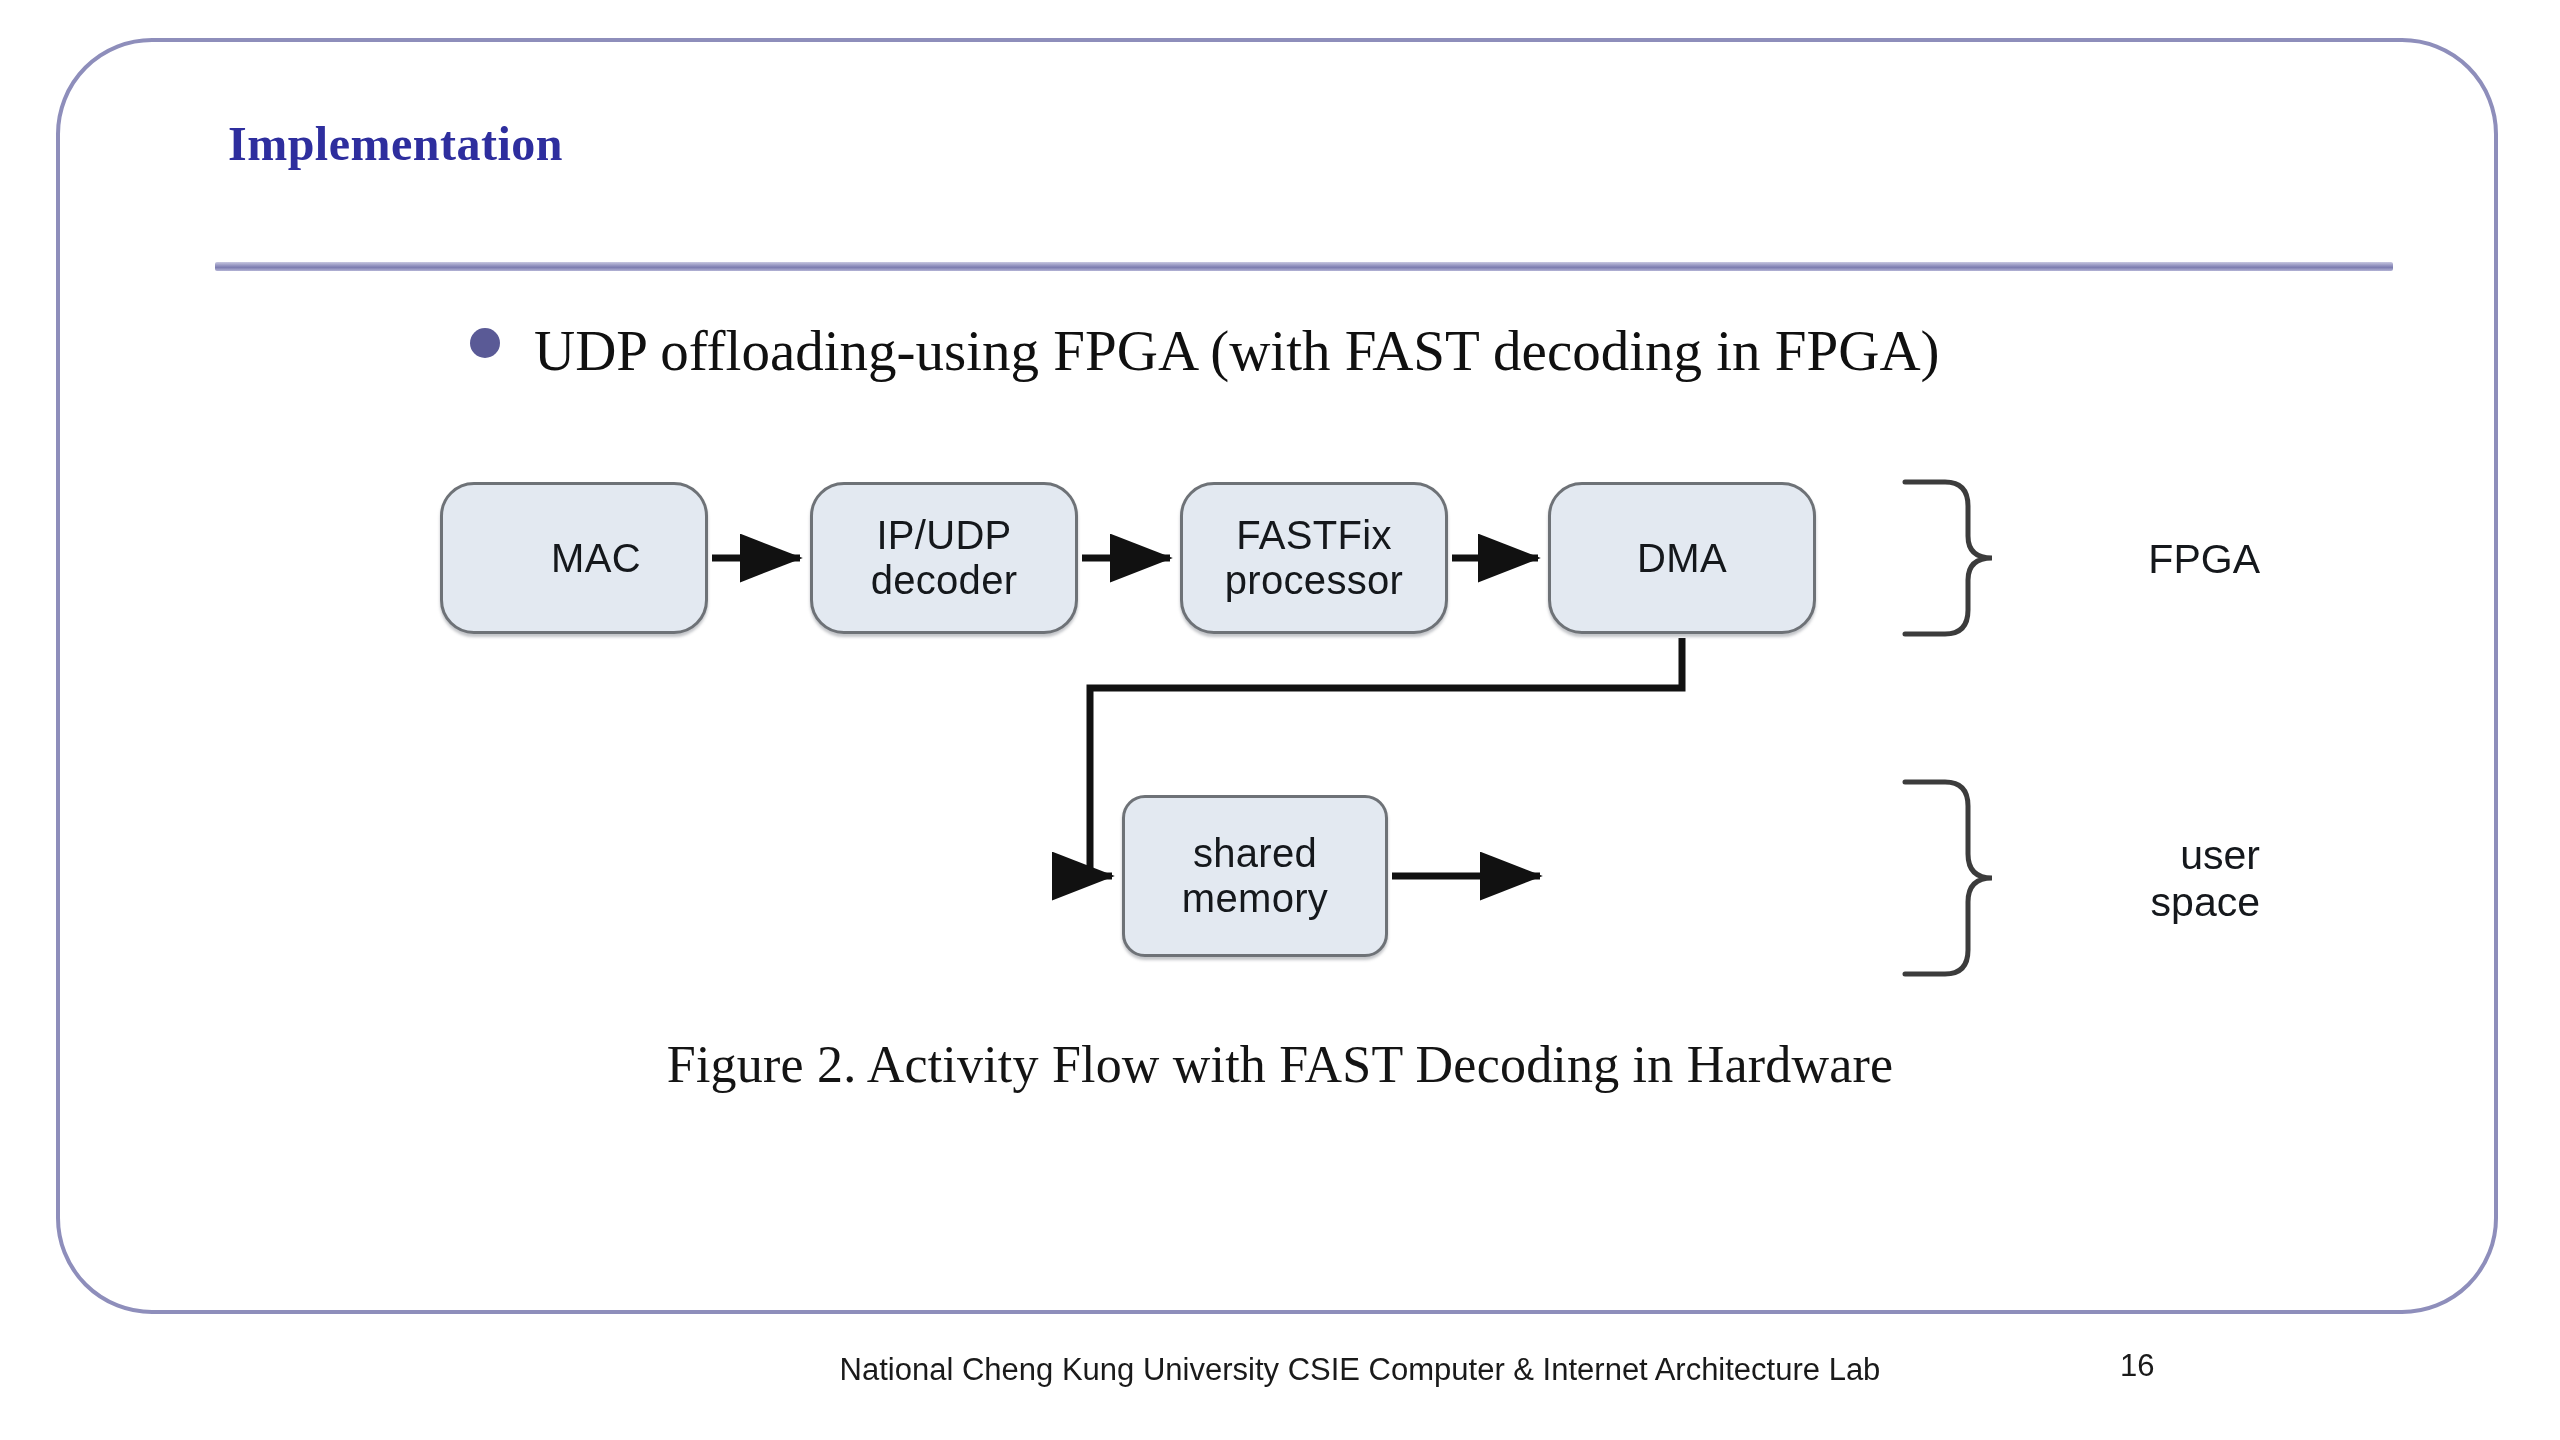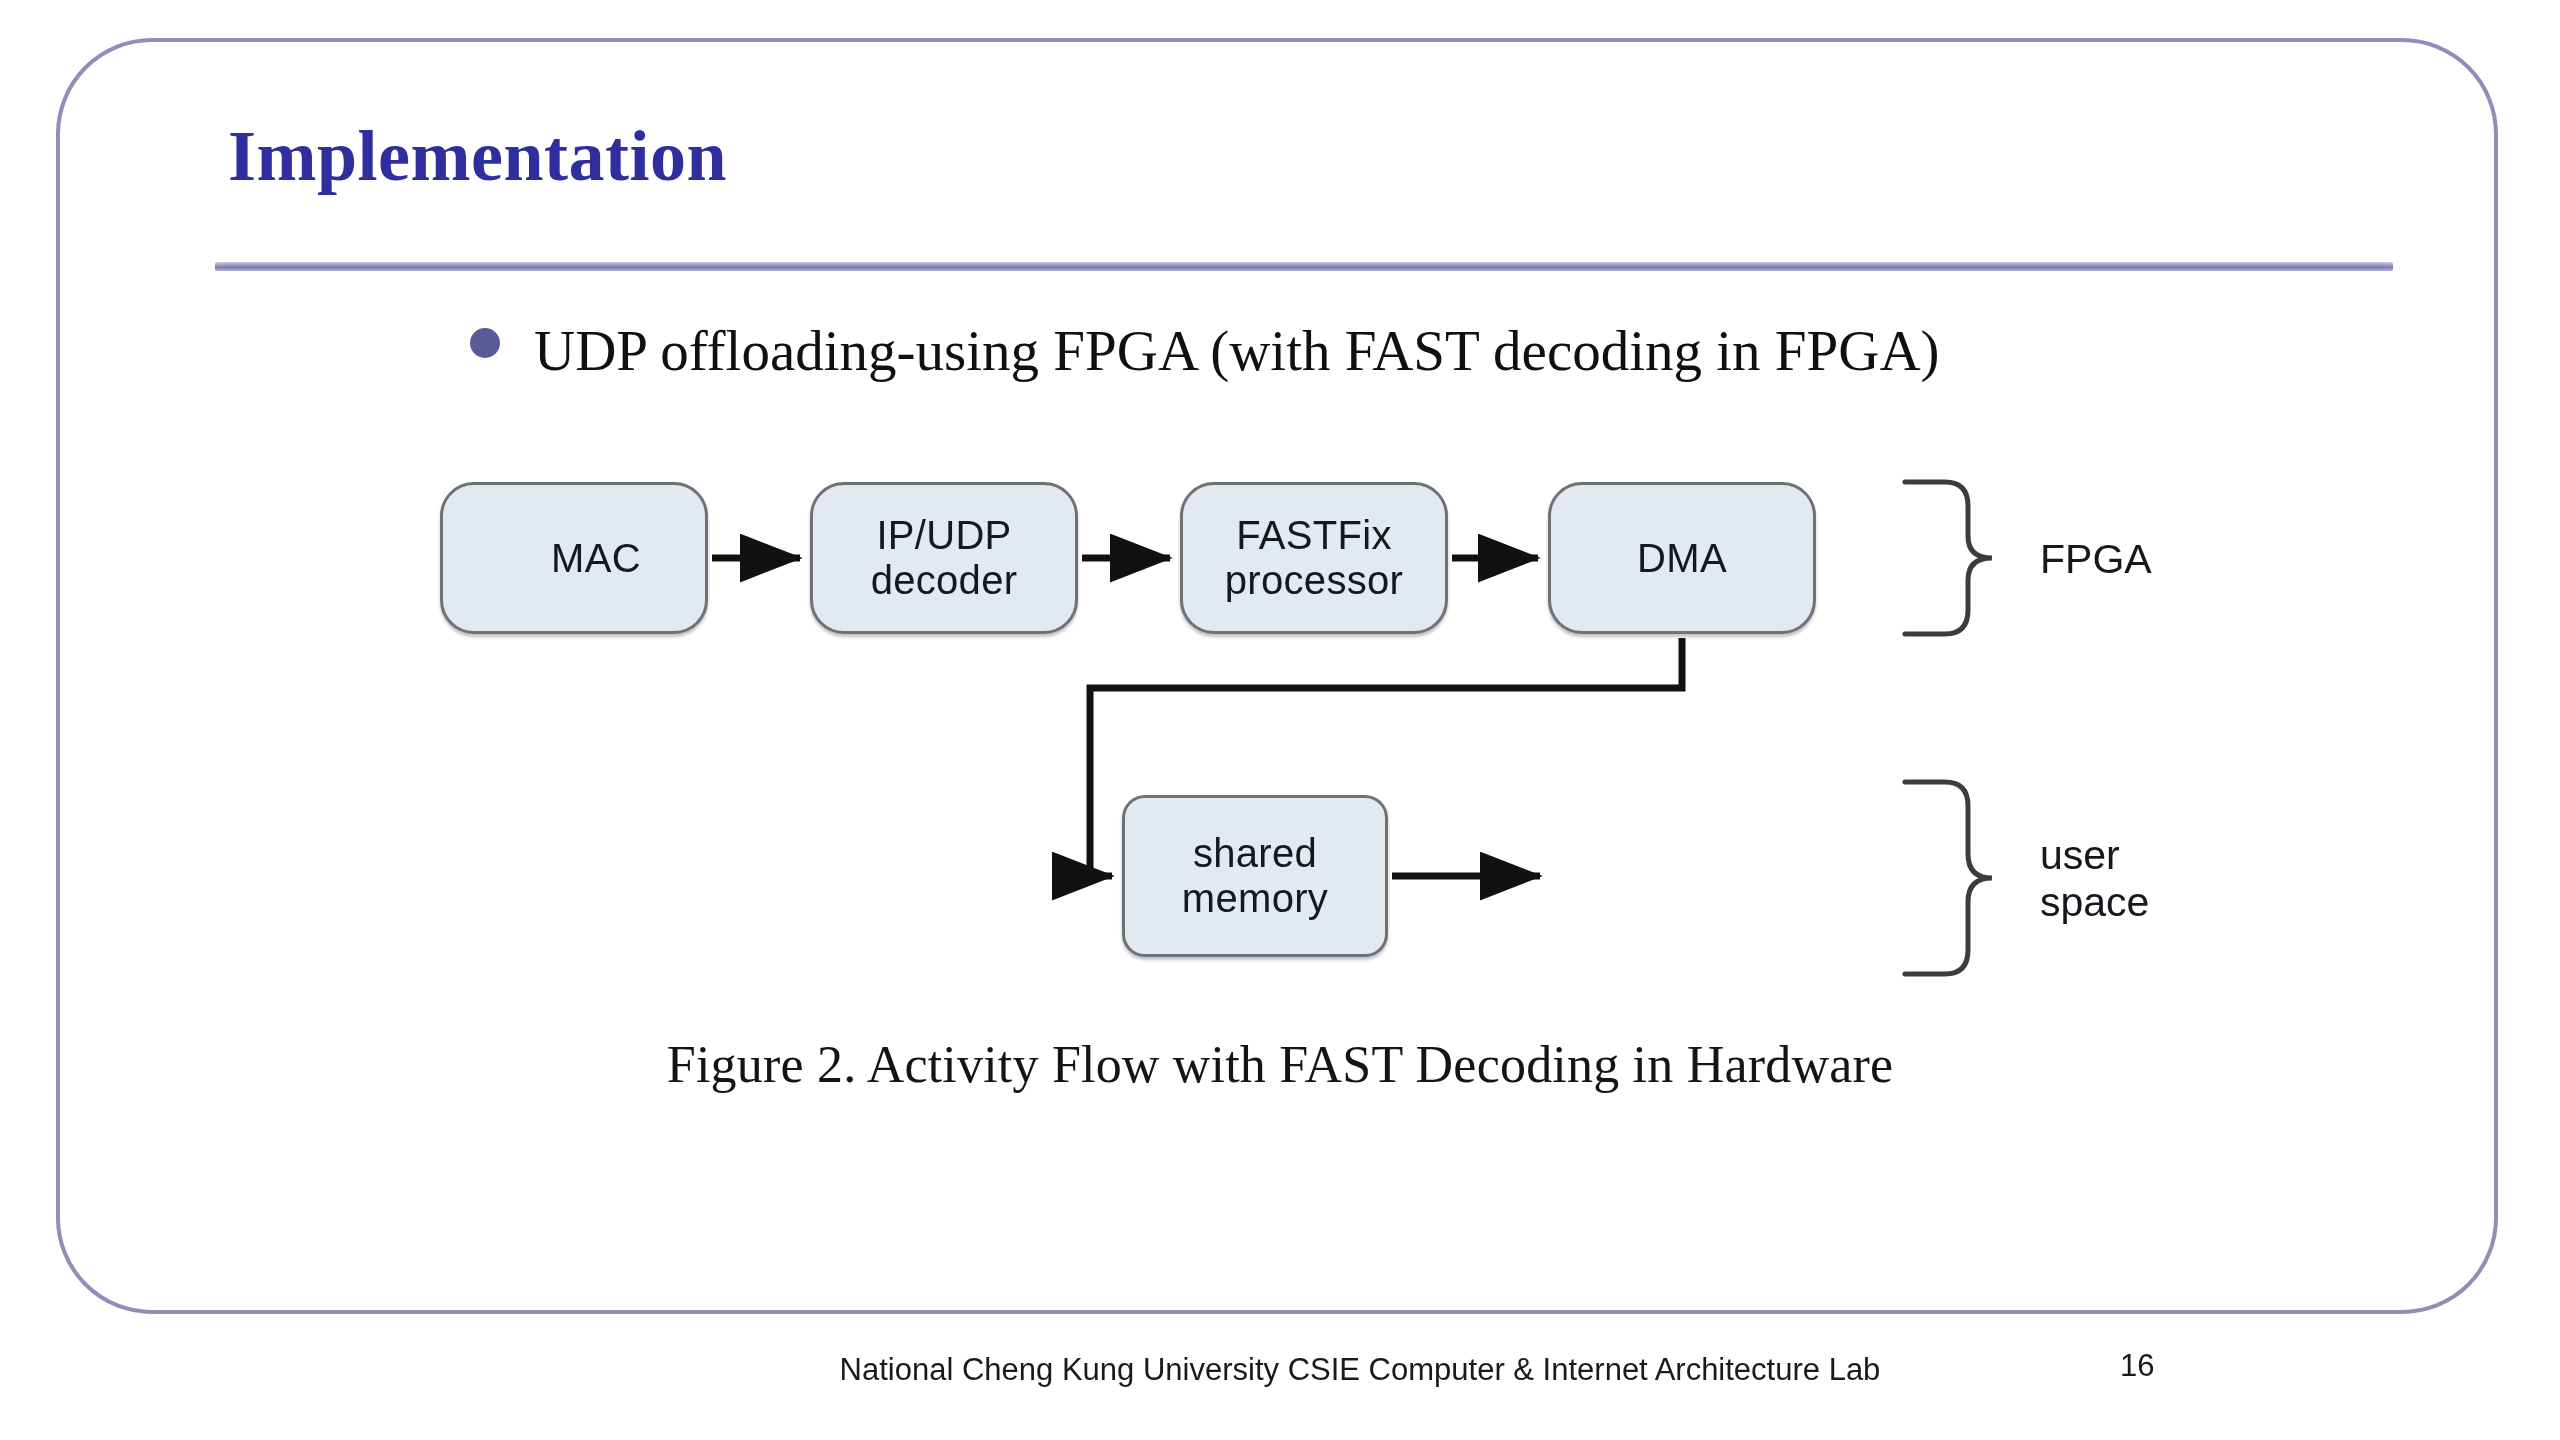--- a/index.html
+++ b/index.html
@@ -28,21 +28,21 @@
     background: #ffffff;
   }
 
   
   #slide-title {
     position: absolute;
     left: 228px;
     top: 120px;
     font-family: "Liberation Serif", "DejaVu Serif", serif;
     font-weight: bold;
-    font-size: 72px;
+    font-size: 48px;
     line-height: 1;
     color: #2e2e9e;
     letter-spacing: 0.5px;
     white-space: nowrap;
   }
   #title-rule {
     position: absolute;
     left: 215px;
     top: 262px;
     width: 2178px;
@@ -121,21 +121,21 @@
     width: 2560px;
     height: 1440px;
   }
 
   .brace-label {
     position: absolute;
     font-family: "Liberation Sans", "DejaVu Sans", sans-serif;
     font-size: 41px;
     line-height: 1.15;
     color: #15181c;
-    text-align: left;
+    text-align: right;
     white-space: pre-line;
   }
   #label-fpga      { left: 2040px; top: 536px; width: 220px; }
   #label-userspace { left: 2040px; top: 832px; width: 220px; }
 
   
   #figure-caption {
     position: absolute;
     left: 0;
     top: 1035px;

